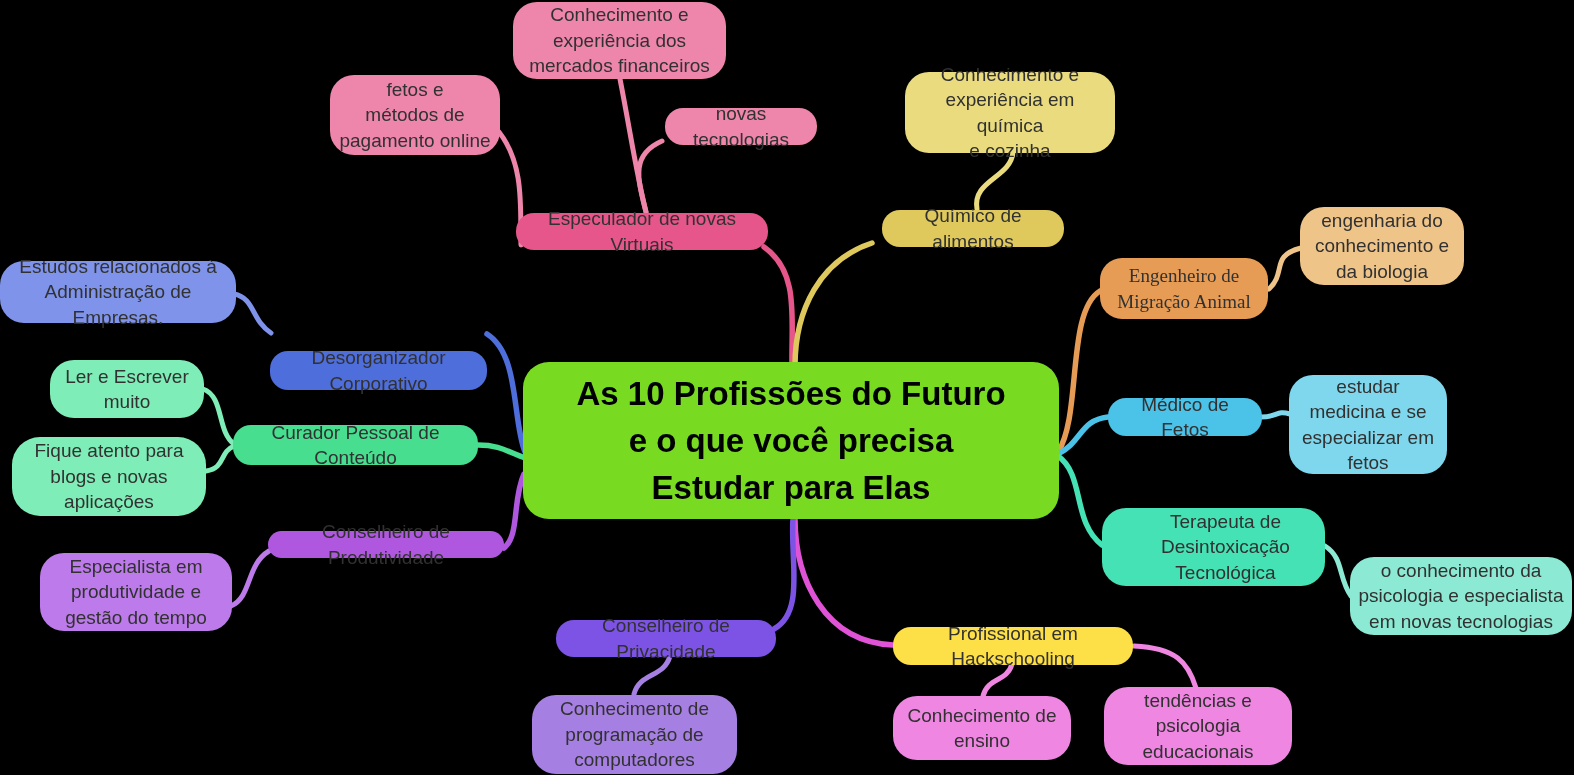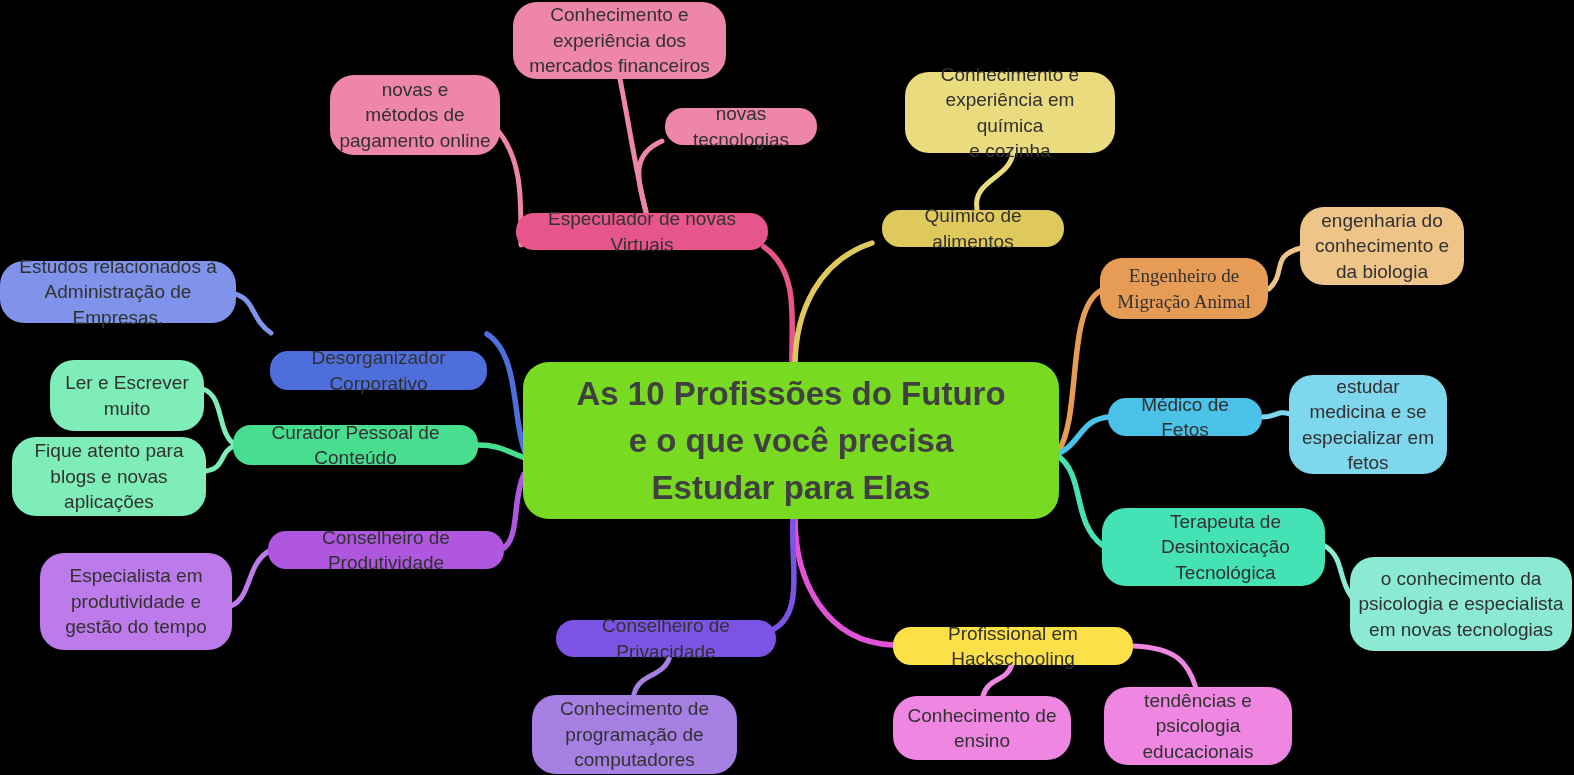--- a/index.html
+++ b/index.html
@@ -57,36 +57,36 @@
     <path class="edge leaf" d="M 1351 596 C 1338 578, 1344 558, 1325 546" stroke="#8CE9D3"></path>
     <path class="edge leaf" d="M 983 696 C 988 677, 1007 682, 1012 664" stroke="#EE86E2"></path>
     <path class="edge leaf" d="M 1196 688 C 1188 662, 1176 648, 1134 646" stroke="#EE86E2"></path>
     <path class="edge leaf" d="M 634 694 C 640 672, 664 678, 670 656" stroke="#A67FE3"></path>
     <path class="edge leaf" d="M 231 606 C 252 597, 246 565, 269 551" stroke="#BD7AEA"></path>
     <path class="edge leaf" d="M 203 389 C 224 396, 217 432, 234 444" stroke="#7FEDB7"></path>
     <path class="edge leaf" d="M 206 471 C 226 468, 219 452, 234 446" stroke="#7FEDB7"></path>
     <path class="edge leaf" d="M 234 294 C 255 298, 251 320, 271 333" stroke="#7E93E9"></path>
   </svg>
 
-  <div class="node central" style="left: 523px; top: 362px; width: 536px; height: 157px; background-color: rgb(121, 219, 33); color: #404040;">
+  <div class="node central" style="left: 523px; top: 362px; width: 536px; height: 157px; background-color: rgb(121, 219, 33); color: #000000;">
     <span>As 10 Profissões do Futuro
 e o que você precisa
 Estudar para Elas</span>
   </div>
 
   <div class="node single" style="left: 516px; top: 213px; width: 252px; height: 37px; background-color: rgb(231, 86, 138);">
     <span>Especulador de novas Virtuais</span>
   </div>
   <div class="node multi" style="left: 513px; top: 2px; width: 213px; height: 77px; background-color: rgb(238, 133, 171);">
     <span>Conhecimento e
 experiência dos
 mercados financeiros</span>
   </div>
   <div class="node multi" style="left: 330px; top: 75px; width: 170px; height: 80px; background-color: rgb(238, 133, 171);">
-    <span>novas e
+    <span>fetos e
 métodos de
 pagamento online</span>
   </div>
   <div class="node single" style="left: 665px; top: 108px; width: 152px; height: 37px; background-color: rgb(238, 133, 171);">
     <span>novas tecnologias</span>
   </div>
 
   <div class="node single" style="left: 882px; top: 210px; width: 182px; height: 37px; background-color: rgb(223, 201, 92);">
     <span>Químico de alimentos</span>
   </div>
@@ -114,21 +114,21 @@
 medicina e se
 especializar em
 fetos</span>
   </div>
 
   <div class="node multi" style="left: 1102px; top: 508px; width: 223px; height: 78px; background-color: rgb(69, 226, 181); padding-left: 32px;">
     <span>Terapeuta de
 Desintoxicação
 Tecnológica</span>
   </div>
-  <div class="node multi" style="left: 1350px; top: 557px; width: 222px; height: 94px; background-color: rgb(140, 233, 211);">
+  <div class="node multi" style="left: 1350px; top: 557px; width: 222px; height: 78px; background-color: rgb(140, 233, 211);">
     <span>o conhecimento da
 psicologia e especialista
 em novas tecnologias</span>
   </div>
 
   <div class="node single" style="left: 893px; top: 627px; width: 240px; height: 38px; background-color: #fde047;">
     <span>Profissional em Hackschooling</span>
   </div>
   <div class="node multi" style="left: 893px; top: 696px; width: 178px; height: 64px; background-color: rgb(238, 134, 226);">
     <span>Conhecimento de
@@ -142,37 +142,37 @@
 
   <div class="node single" style="left: 556px; top: 620px; width: 220px; height: 37px; background-color: rgb(125, 83, 230);">
     <span>Conselheiro de Privacidade</span>
   </div>
   <div class="node multi" style="left: 532px; top: 695px; width: 205px; height: 79px; background-color: rgb(166, 127, 227);">
     <span>Conhecimento de
 programação de
 computadores</span>
   </div>
 
-  <div class="node single" style="left: 268px; top: 531px; width: 236px; height: 38px; background-color: rgb(175, 88, 223);">
+  <div class="node single" style="left: 268px; top: 531px; width: 236px; height: 27px; background-color: rgb(175, 88, 223);">
     <span>Conselheiro de Produtividade</span>
   </div>
-  <div class="node multi" style="left: 40px; top: 553px; width: 192px; height: 97px; background-color: rgb(189, 122, 234);">
+  <div class="node multi" style="left: 40px; top: 553px; width: 192px; height: 78px; background-color: rgb(189, 122, 234);">
     <span>Especialista em
 produtividade e
 gestão do tempo</span>
   </div>
 
   <div class="node single" style="left: 233px; top: 425px; width: 245px; height: 40px; background-color: rgb(71, 222, 144);">
     <span>Curador Pessoal de Conteúdo</span>
   </div>
-  <div class="node multi" style="left: 50px; top: 360px; width: 154px; height: 71px; background-color: rgb(127, 237, 183);">
+  <div class="node multi" style="left: 50px; top: 360px; width: 154px; height: 58px; background-color: rgb(127, 237, 183);">
     <span>Ler e Escrever
 muito</span>
   </div>
-  <div class="node multi" style="left: 12px; top: 437px; width: 194px; height: 79px; background-color: rgb(127, 237, 183);">
+  <div class="node multi" style="left: 12px; top: 437px; width: 194px; height: 79px; background-color: rgb(127, 237, 183); border-radius: 28px;">
     <span>Fique atento para
 blogs e novas
 aplicações</span>
   </div>
 
   <div class="node single" style="left: 270px; top: 315px; width: 217px; height: 39px; background-color: rgb(78, 110, 220); margin-top: 36px;">
     <span>Desorganizador Corporativo</span>
   </div>
   <div class="node multi" style="left: 0px; top: 261px; width: 236px; height: 62px; background-color: rgb(126, 147, 233);">
     <span>Estudos relacionados à

